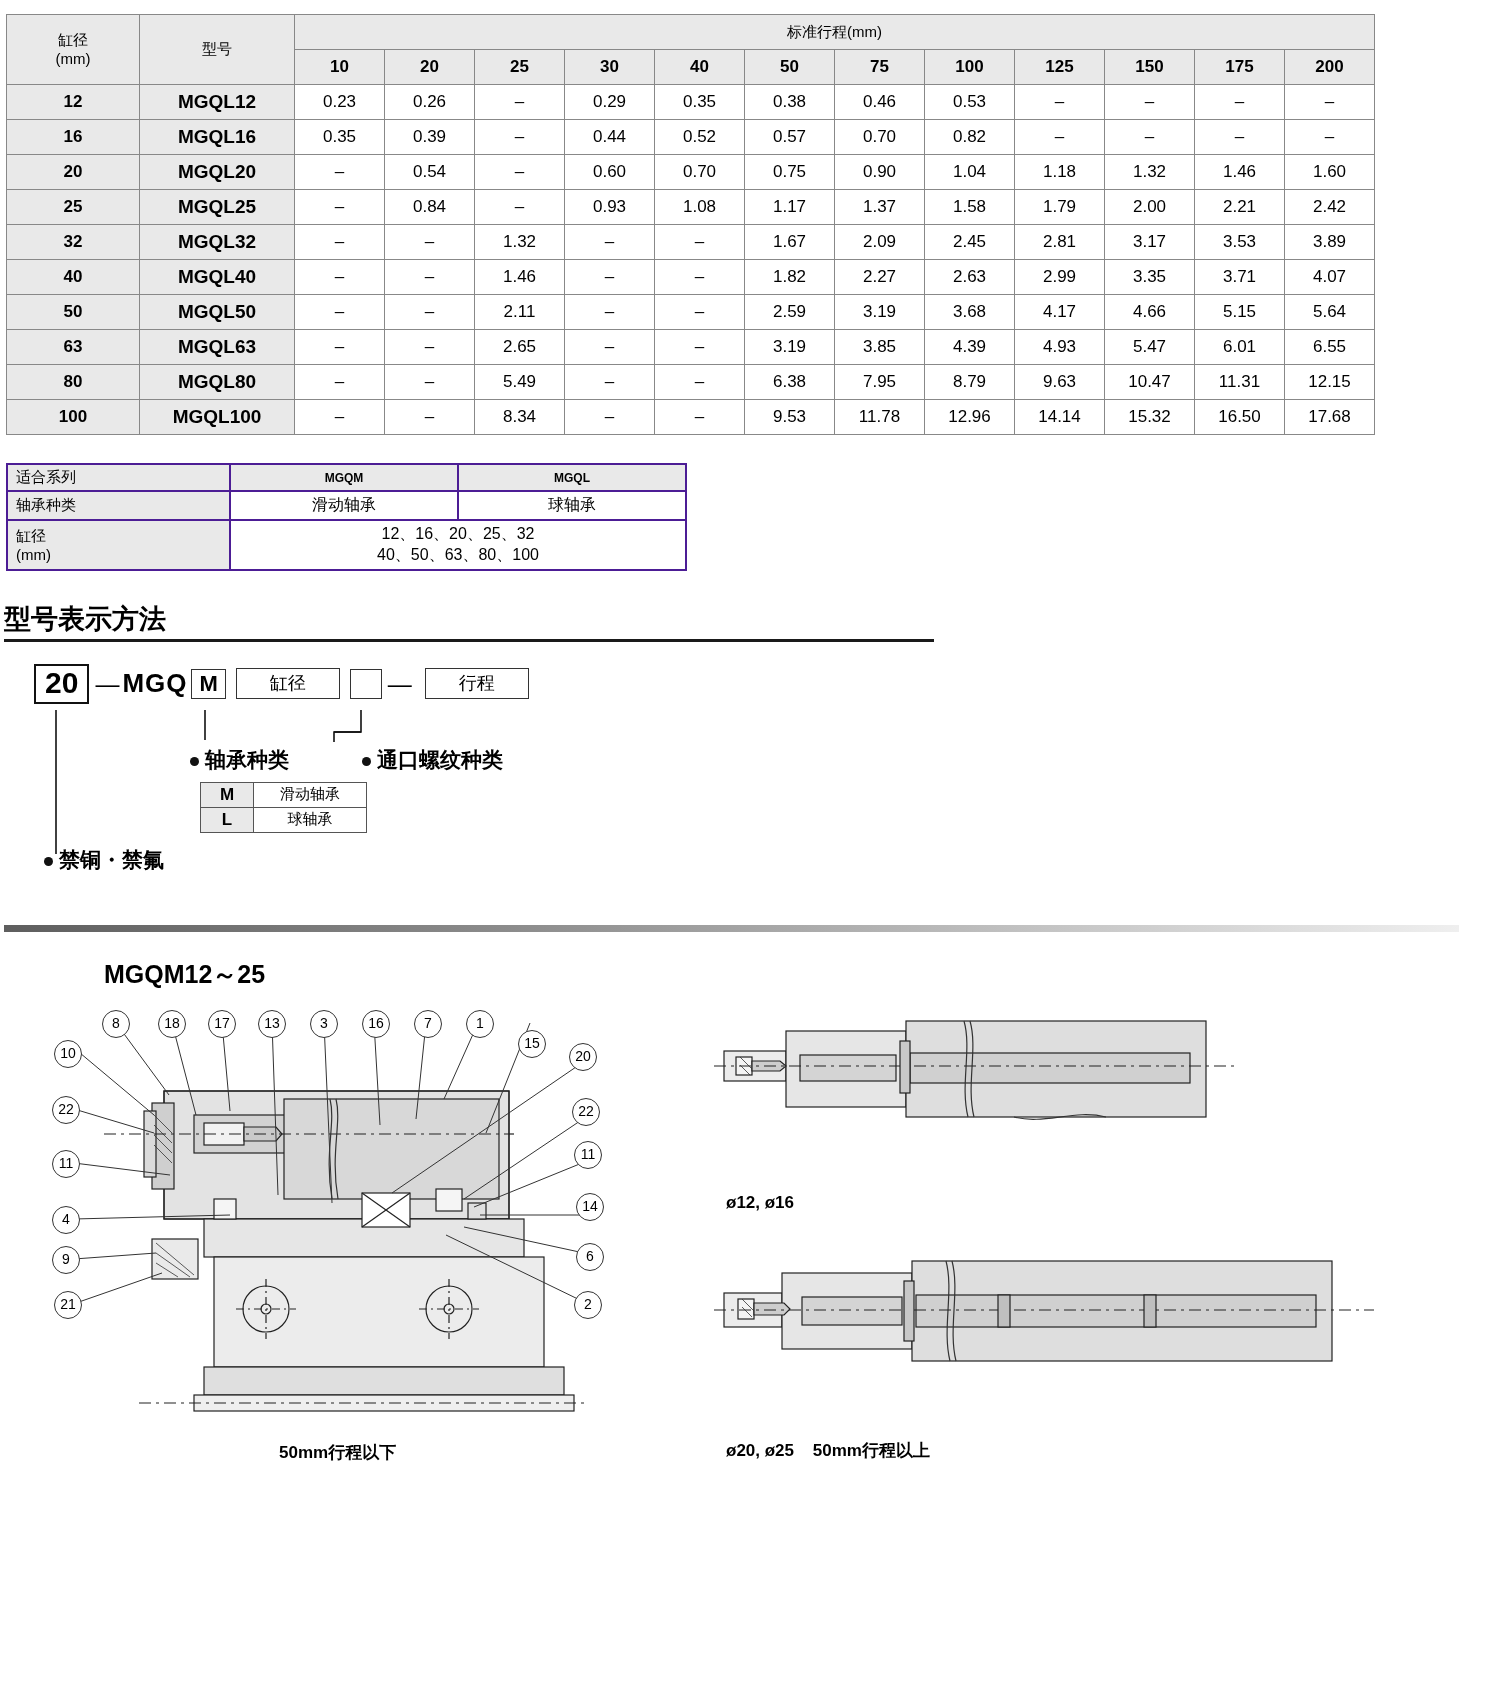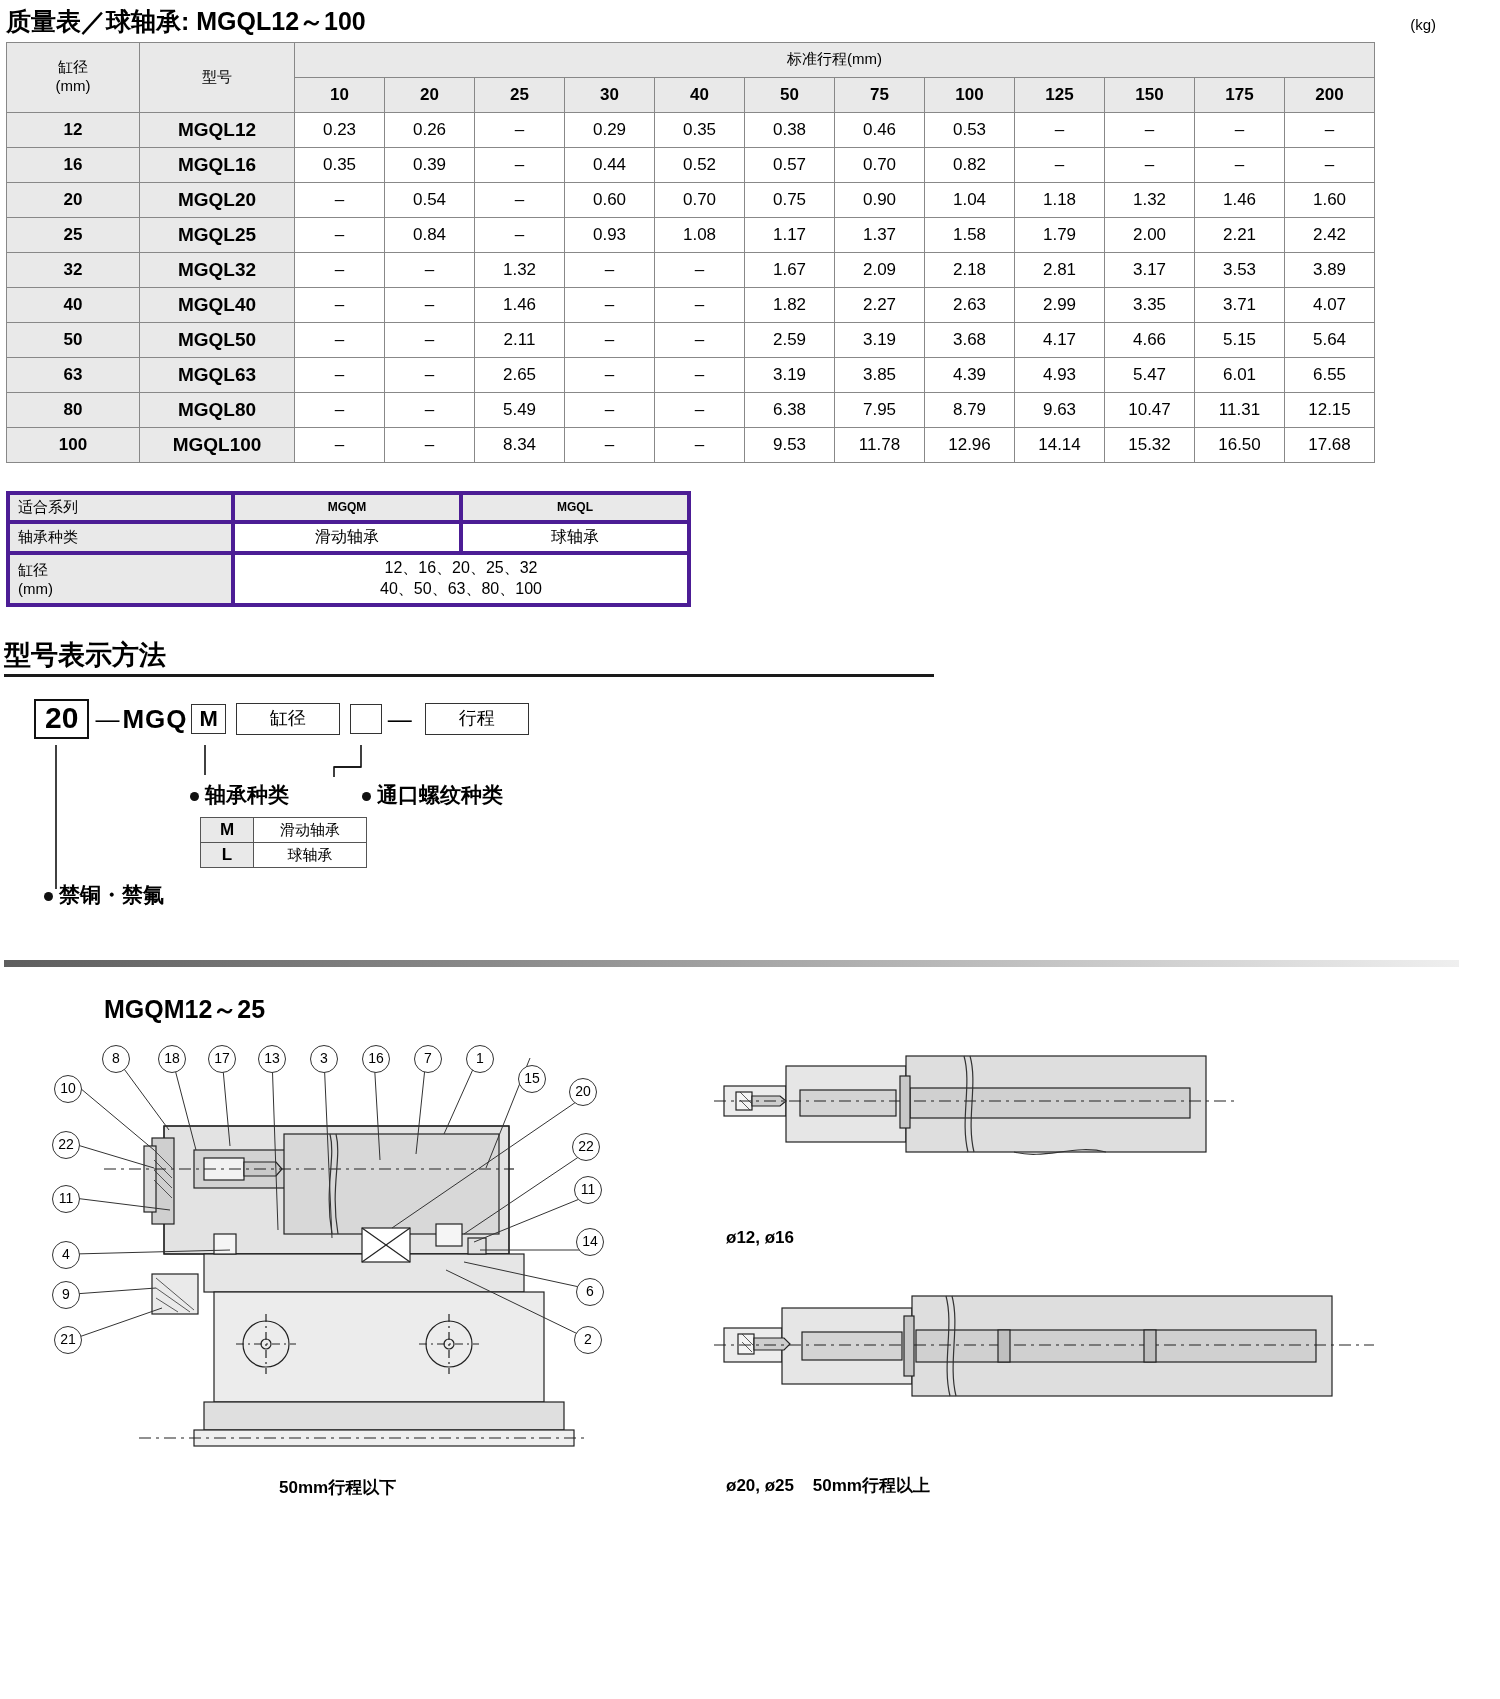--- a/index.html
+++ b/index.html
@@ -83,21 +83,21 @@
     font-size: 22px;
     font-weight: bold;
     line-height: 1.1;
   }
   table.spec {
     border-collapse: collapse;
     margin-top: 6px;
     table-layout: fixed;
   }
   table.spec td {
-    border: 4px solid #4c1d95;
+    border: 2px solid #4c1d95;
     font-size: 16px;
     padding: 3px 8px;
     vertical-align: middle;
   }
   table.spec .lbl {
     background: #e9e9e9;
     width: 205px;
     font-size: 15px;
   }
   table.spec .sh {
@@ -248,24 +248,20 @@
     line-height: 25px;
     background: #fff;
   }
 </style>
 </head>
 <body>
 
 <div class="page">
 
   <div class="sec1">
-    <div class="sec1-head">
-      <div class="sec1-title">质量表／球轴承: MGQL12～100</div>
-      <div class="sec1-unit">(kg)</div>
-    </div>
 
     <table class="mass">
       <colgroup>
         <col class="c-bore">
           <col class="c-model">
         <col class="c-val">
           <col class="c-val">
           <col class="c-val">
           <col class="c-val">
         <col class="c-val">
@@ -369,21 +365,21 @@
         <tr>
           <td class="rowhdr">32</td>
           <td class="model">MGQL32</td>
           <td>–</td>
           <td>–</td>
           <td>1.32</td>
           <td>–</td>
           <td>–</td>
           <td>1.67</td>
           <td>2.09</td>
-          <td>2.18</td>
+          <td>2.45</td>
           <td>2.81</td>
           <td>3.17</td>
           <td>3.53</td>
           <td>3.89</td>
         </tr>
         <tr>
           <td class="rowhdr">40</td>
           <td class="model">MGQL40</td>
           <td>–</td>
           <td>–</td>

